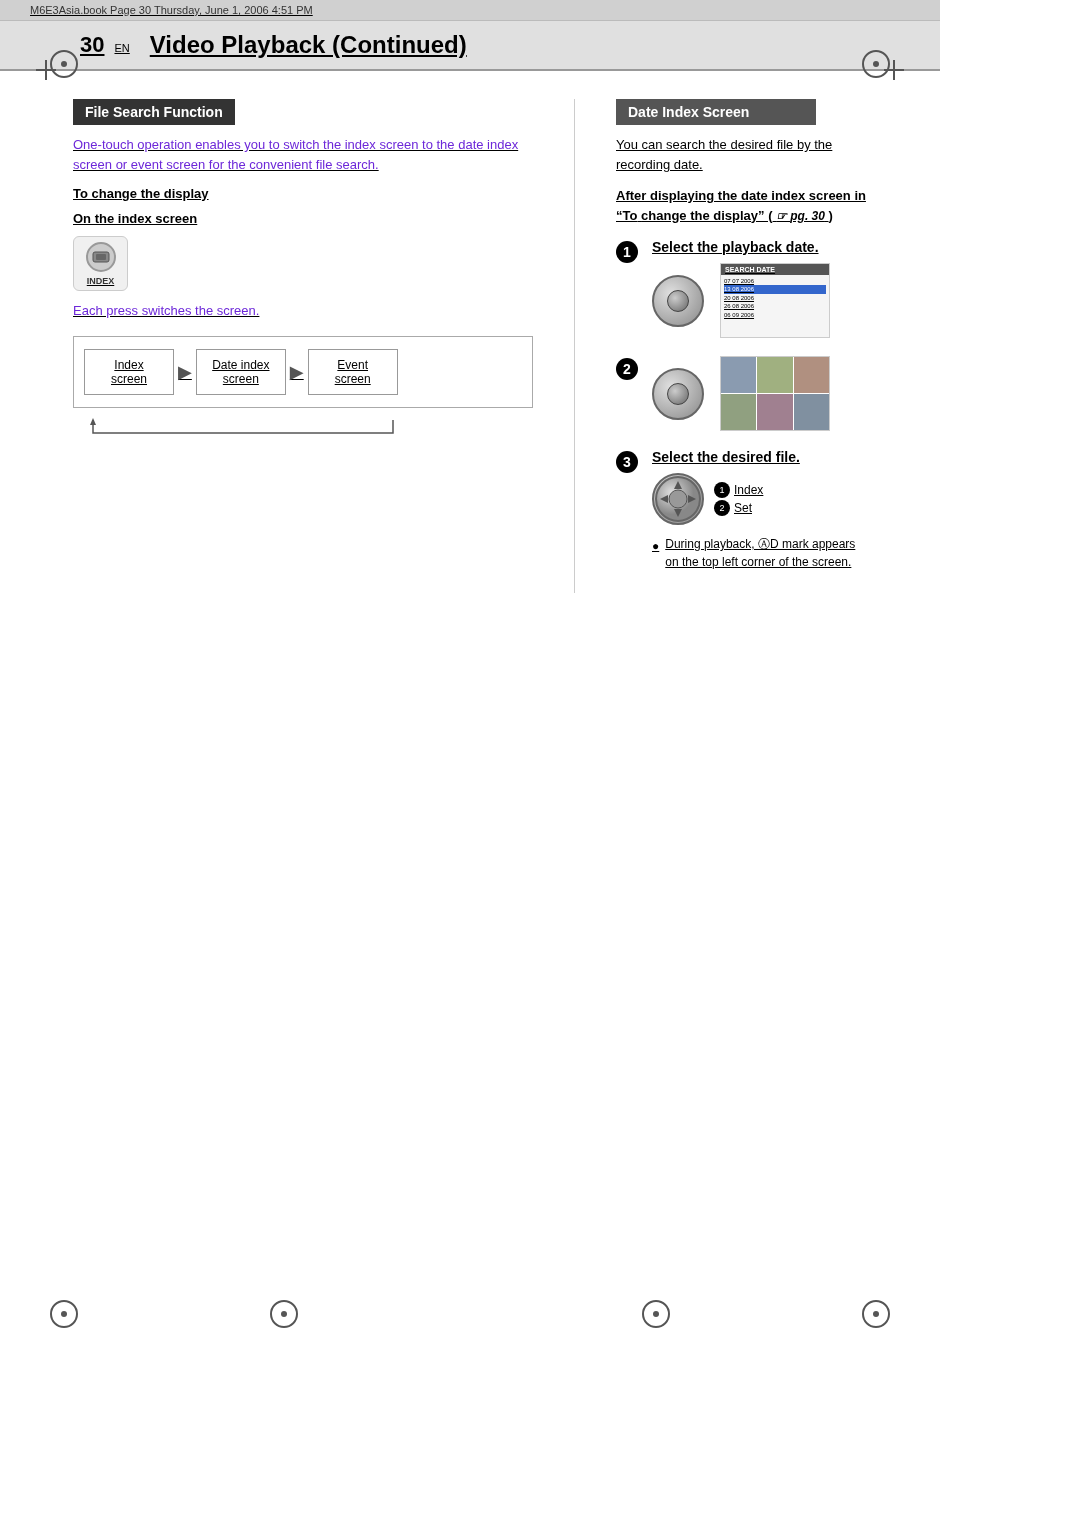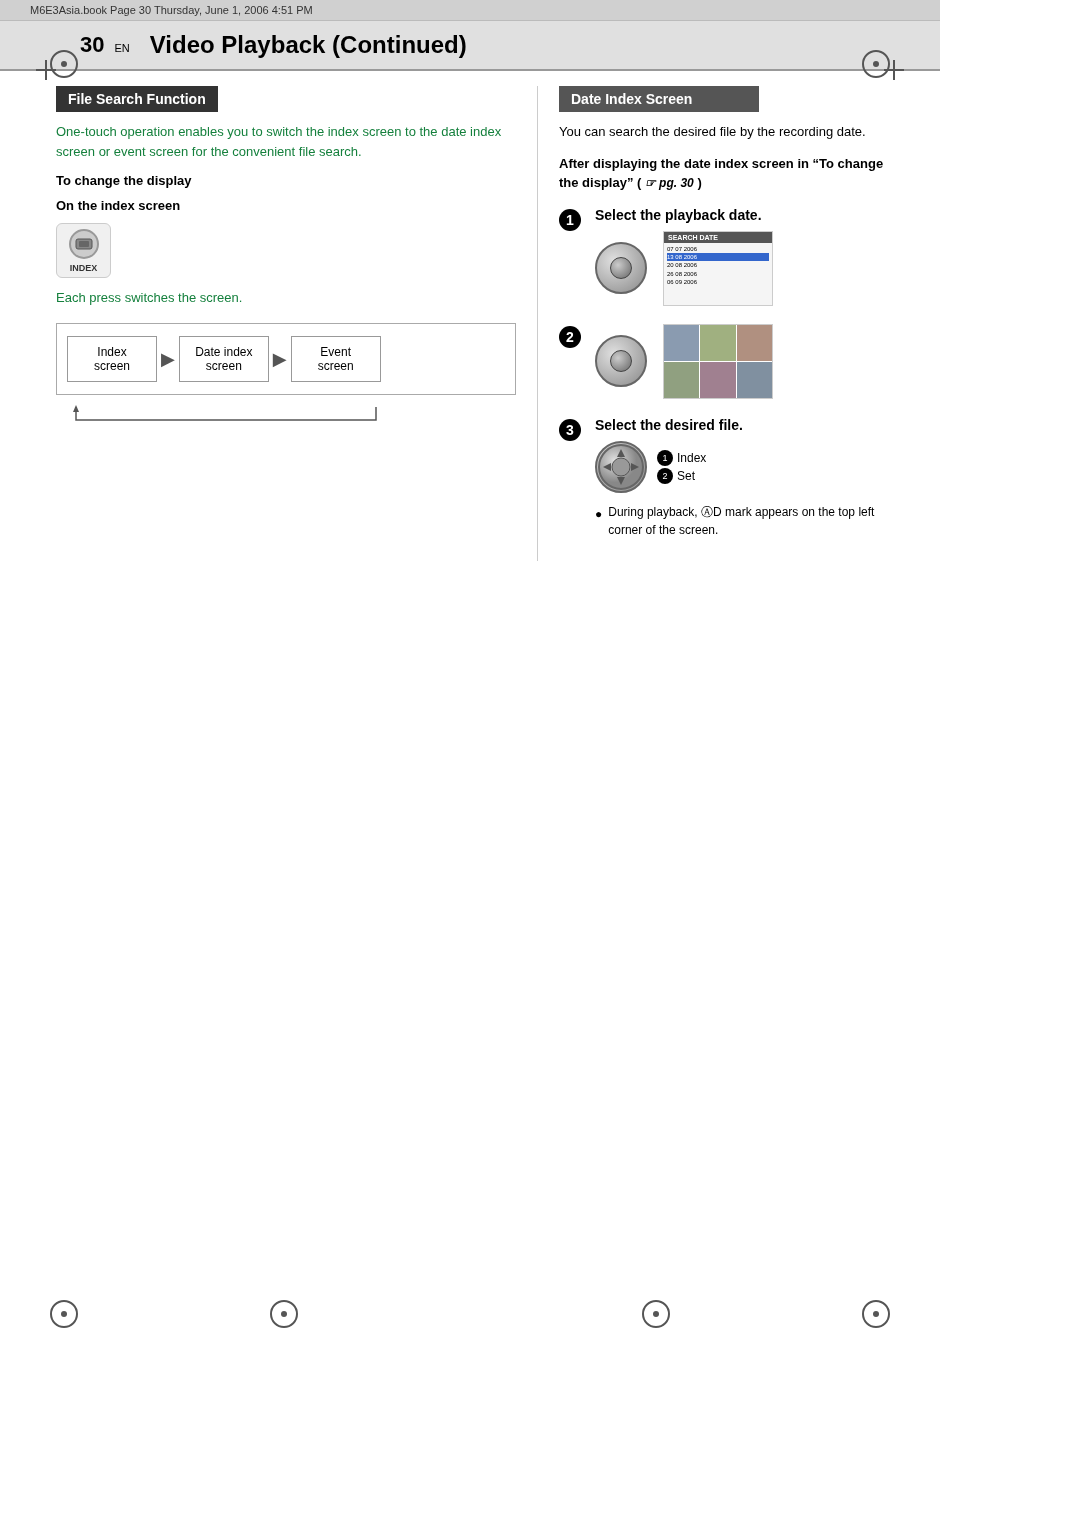--- a/index.html
+++ b/index.html
@@ -13,20 +13,21 @@
       position: relative;
     }
 
     
     .page-container {
       width: 940px;
       min-height: 1528px;
       background: #fff;
       padding: 0;
       position: relative;
+      text-decoration: underline;
     }
 
     
     .book-header {
       background: #d0d0d0;
       padding: 4px 30px;
       font-size: 11px;
       color: #333;
       border-bottom: 1px solid #bbb;
     }
@@ -109,23 +110,23 @@
     .crosshair::after {
       width: 20px;
       height: 2px;
       left: 0;
       top: 9px;
     }
 
     
     .main-content {
       display: flex;
-      padding: 0 56px;
-      gap: 16px;
-      margin-top: 15px;
+      padding: 0 73px;
+      gap: 36px;
+      margin-top: 28px;
     }
 
     .left-column {
       width: 460px;
       flex-shrink: 0;
     }
 
     .right-column {
       flex: 1;
     }
@@ -150,21 +151,21 @@
       margin-bottom: 10px;
       display: inline-block;
       min-width: 200px;
     }
 
     
     .body-text {
       font-size: 13px;
       line-height: 1.5;
       margin-bottom: 12px;
-      color: #15803d;
+      color: #6d28d9;
     }
 
     
     .sub-heading {
       font-size: 13px;
       font-weight: bold;
       margin-bottom: 4px;
       margin-top: 10px;
     }
 

